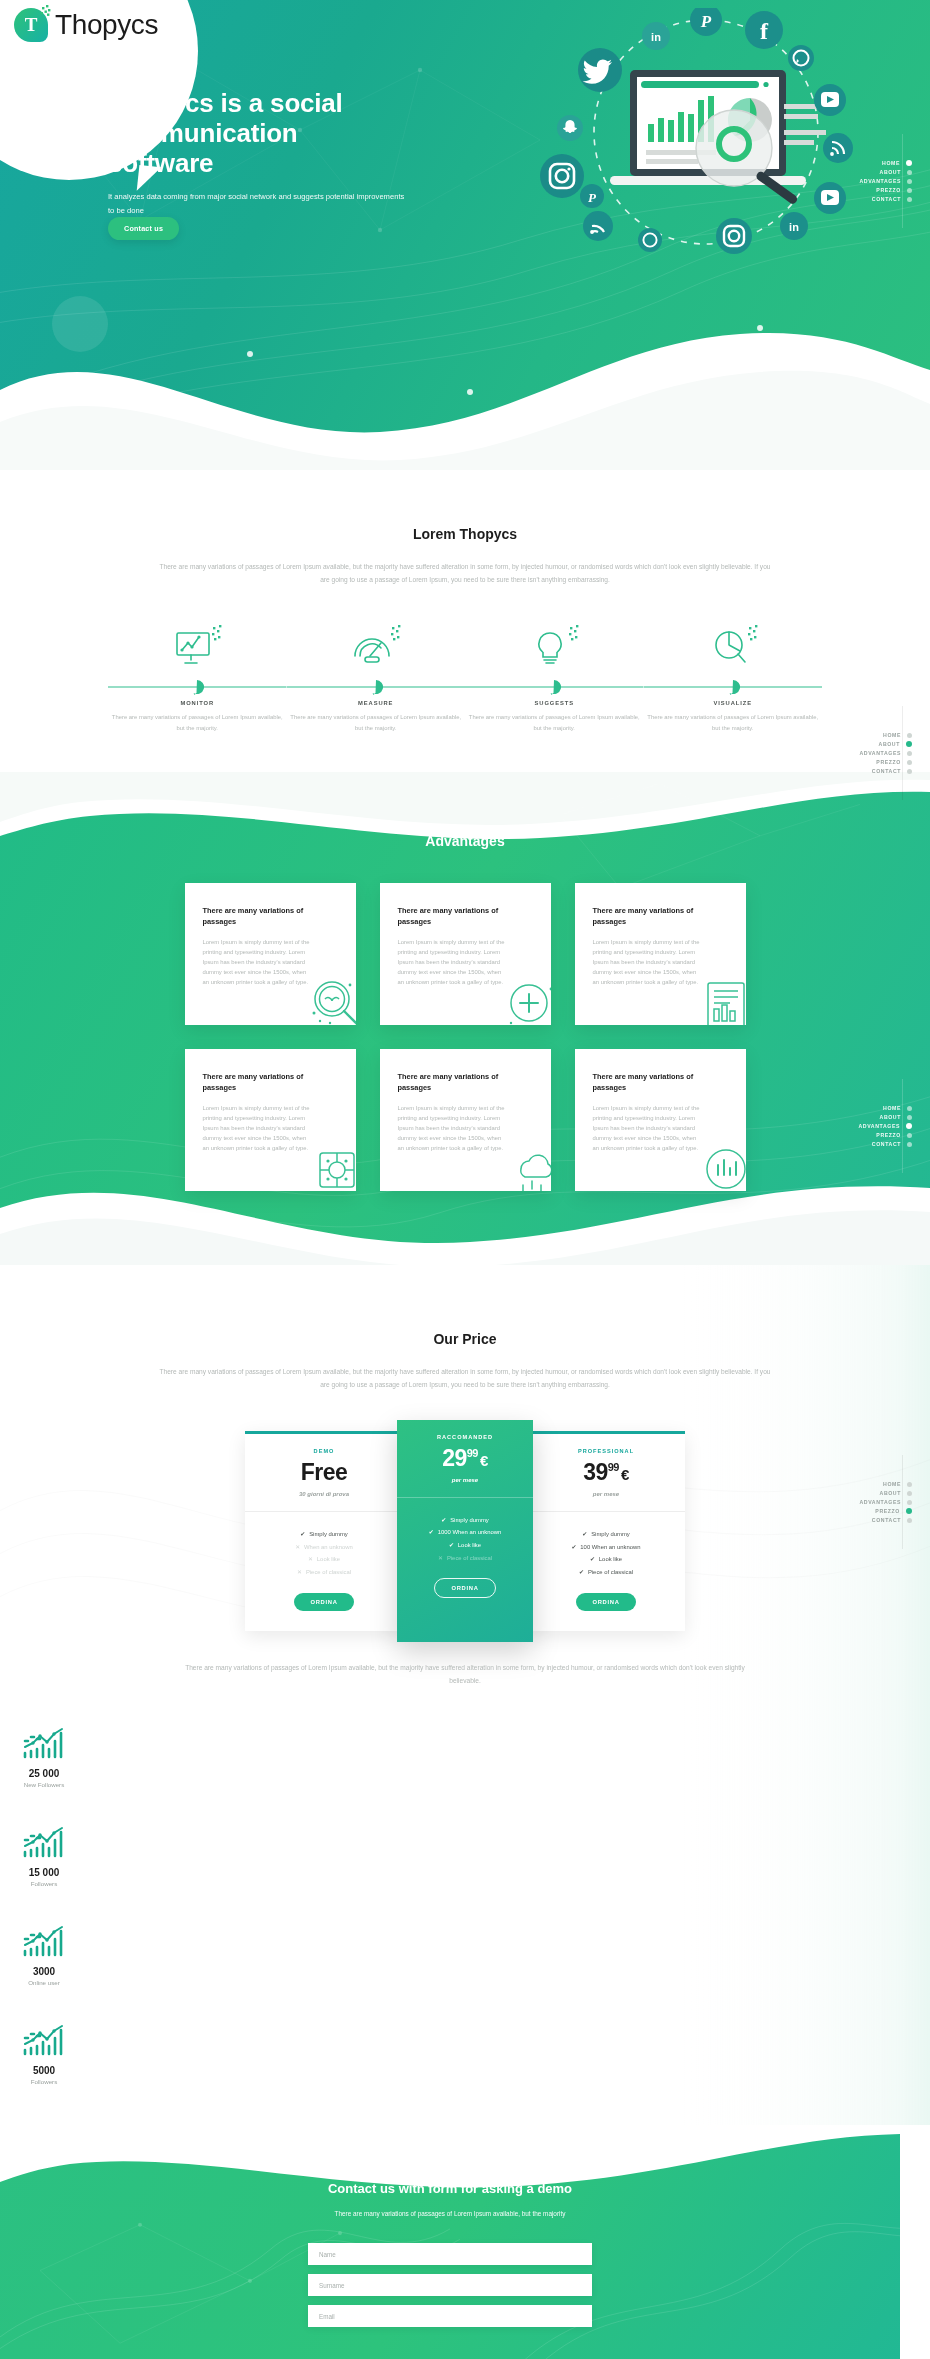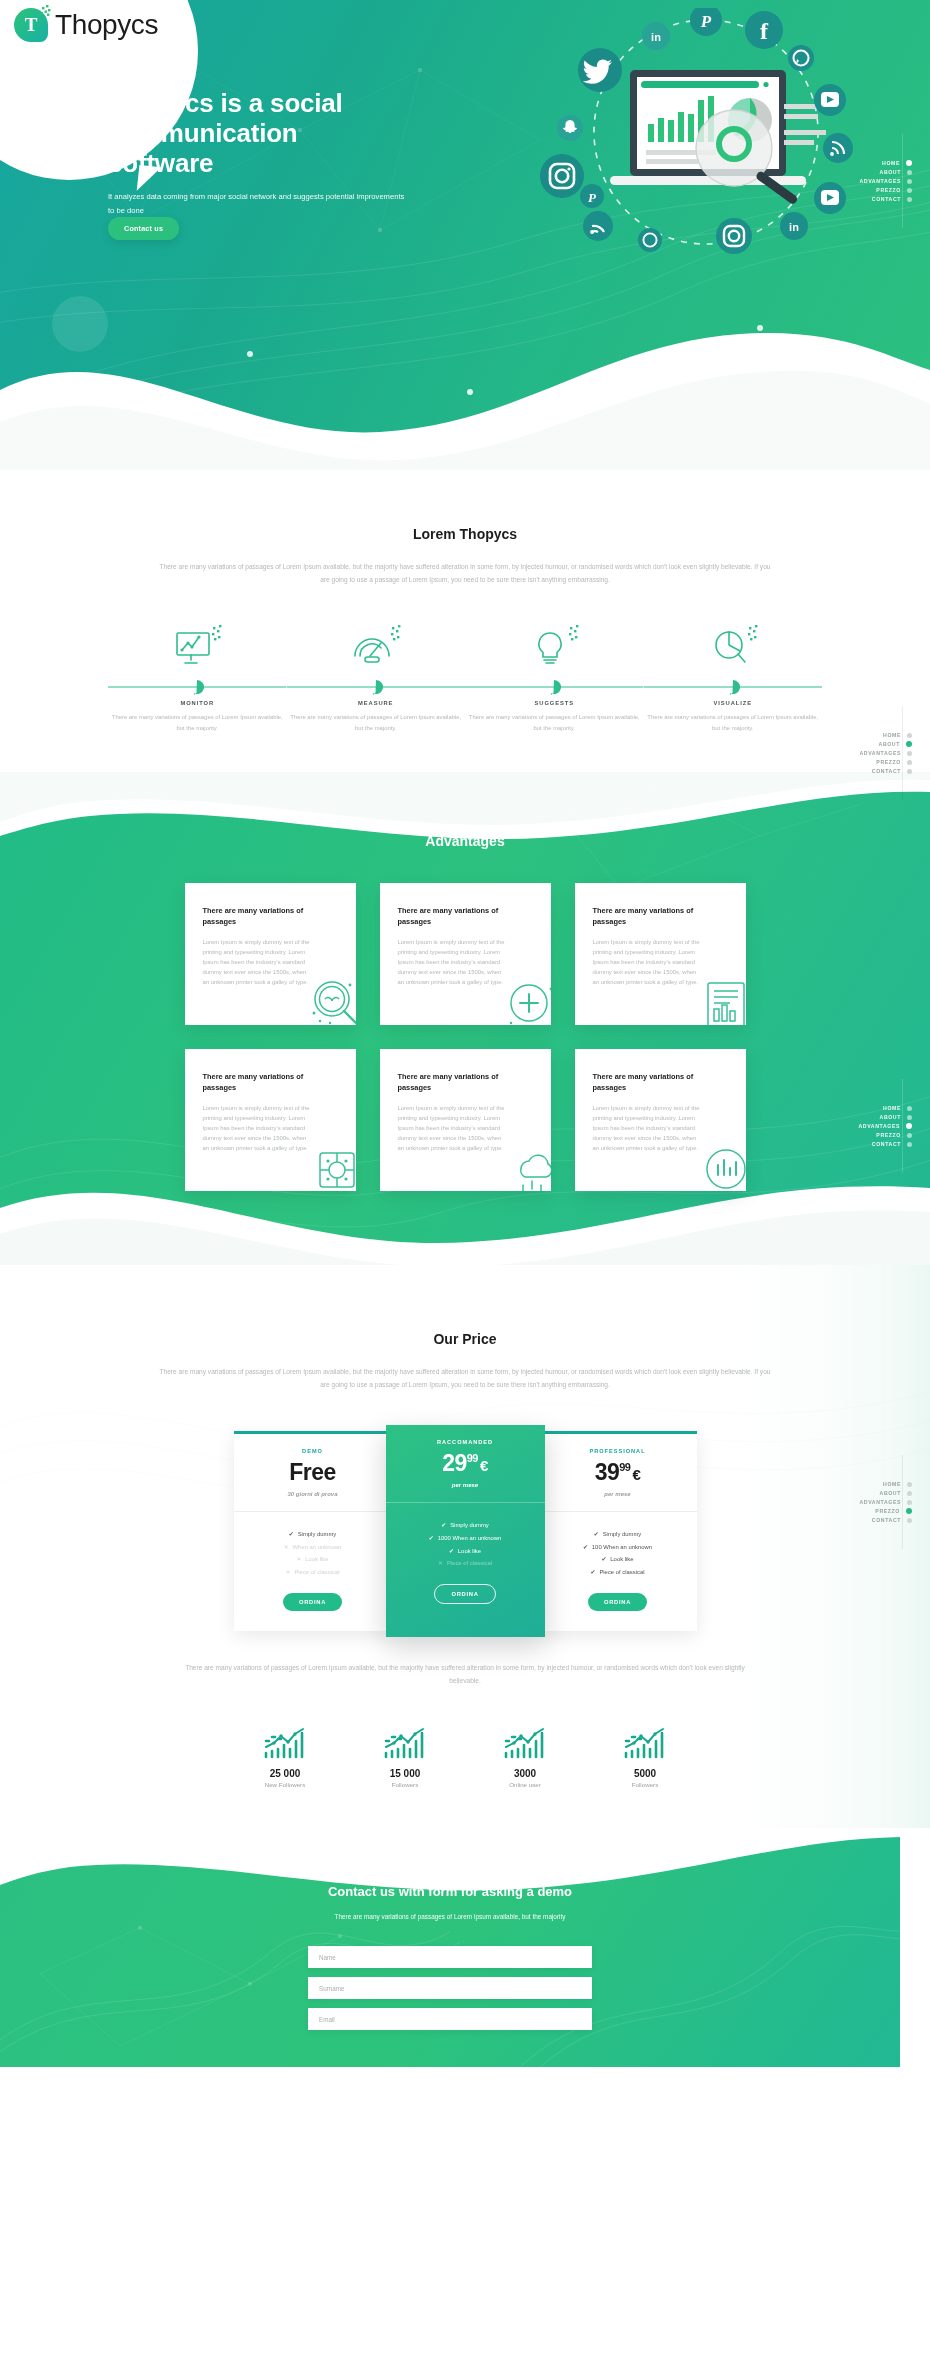--- a/index.html
+++ b/index.html
@@ -124,21 +124,21 @@
 
   
   .price { position:relative; width:930px; padding: 66px 0 40px; background:#fff; }
   .price-grid { display:flex; justify-content:center; align-items:center; margin-top: 40px; }
   .pcard {
     width: 158px; background:#fff; box-shadow: 0 5px 18px rgba(0,0,0,.09);
     text-align:center; padding-bottom: 20px; position:relative;
   }
   .pcard .toprule { height: 2.5px; background:#16a79c; }
   .pcard.featured {
-    width: 159px; z-index: 5; padding-bottom: 33px;
+    width: 136px; z-index: 5; padding-bottom: 44px;
     background: linear-gradient(150deg,#2ec183 0%, #1eae98 100%);
     box-shadow: 0 10px 26px rgba(0,0,0,.18); margin: -28px -6px;
   }
   .pcard .plan {
     padding-top: 14px; font-size: 5.6px; letter-spacing: 1px; font-weight:700;
     color:#16a79c; text-transform: uppercase;
   }
   .pcard.featured .plan { color:#fff; }
   .pcard .amount { margin-top: 5px; font-size: 23px; font-weight: 700; color:#1c1c1c; letter-spacing:-.5px; }
   .pcard .amount .cents { font-size: 11px; vertical-align: super; font-weight:700; }
@@ -797,21 +797,21 @@
               <span>✔</span>
               <span>Piece of classical</span>
             </li>
         </ul>
         <button class="ordina">ORDINA</button>
       </div>
     </div>
 
     <p class="lead" style="position:relative;z-index:3;margin-top:30px;max-width:560px;">There are many variations of passages of Lorem Ipsum available, but the majority have suffered alteration in some form, by injected humour, or randomised words which don't look even slightly believable.</p>
 
-    <div class="stats" style="position:relative;z-index:3;">
+    <div class="stats" style="position:relative;z-index:3;flex-direction:column;">
       <div class="stat">
         <div class="sicon">
           <svg width="46" height="34" viewBox="0 0 46 34">
             <g stroke="#17a98d" stroke-width="2.6" stroke-linecap="round" fill="none">
               <path d="M4 14 h3 M10 10 h3 M16 12 h3"></path>
               <path d="M4 26 v4 M10 24 v6 M16 22 v8 M22 18 v12 M28 22 v8 M34 14 v16 M40 6 v24"></path>
               <path d="M4 20 L12 16 L19 9 L26 15 L33 7 L41 2" stroke-width="2"></path>
             </g>
             <g fill="#17a98d">
                 <circle cx="12" cy="16" r="1.7"></circle>

